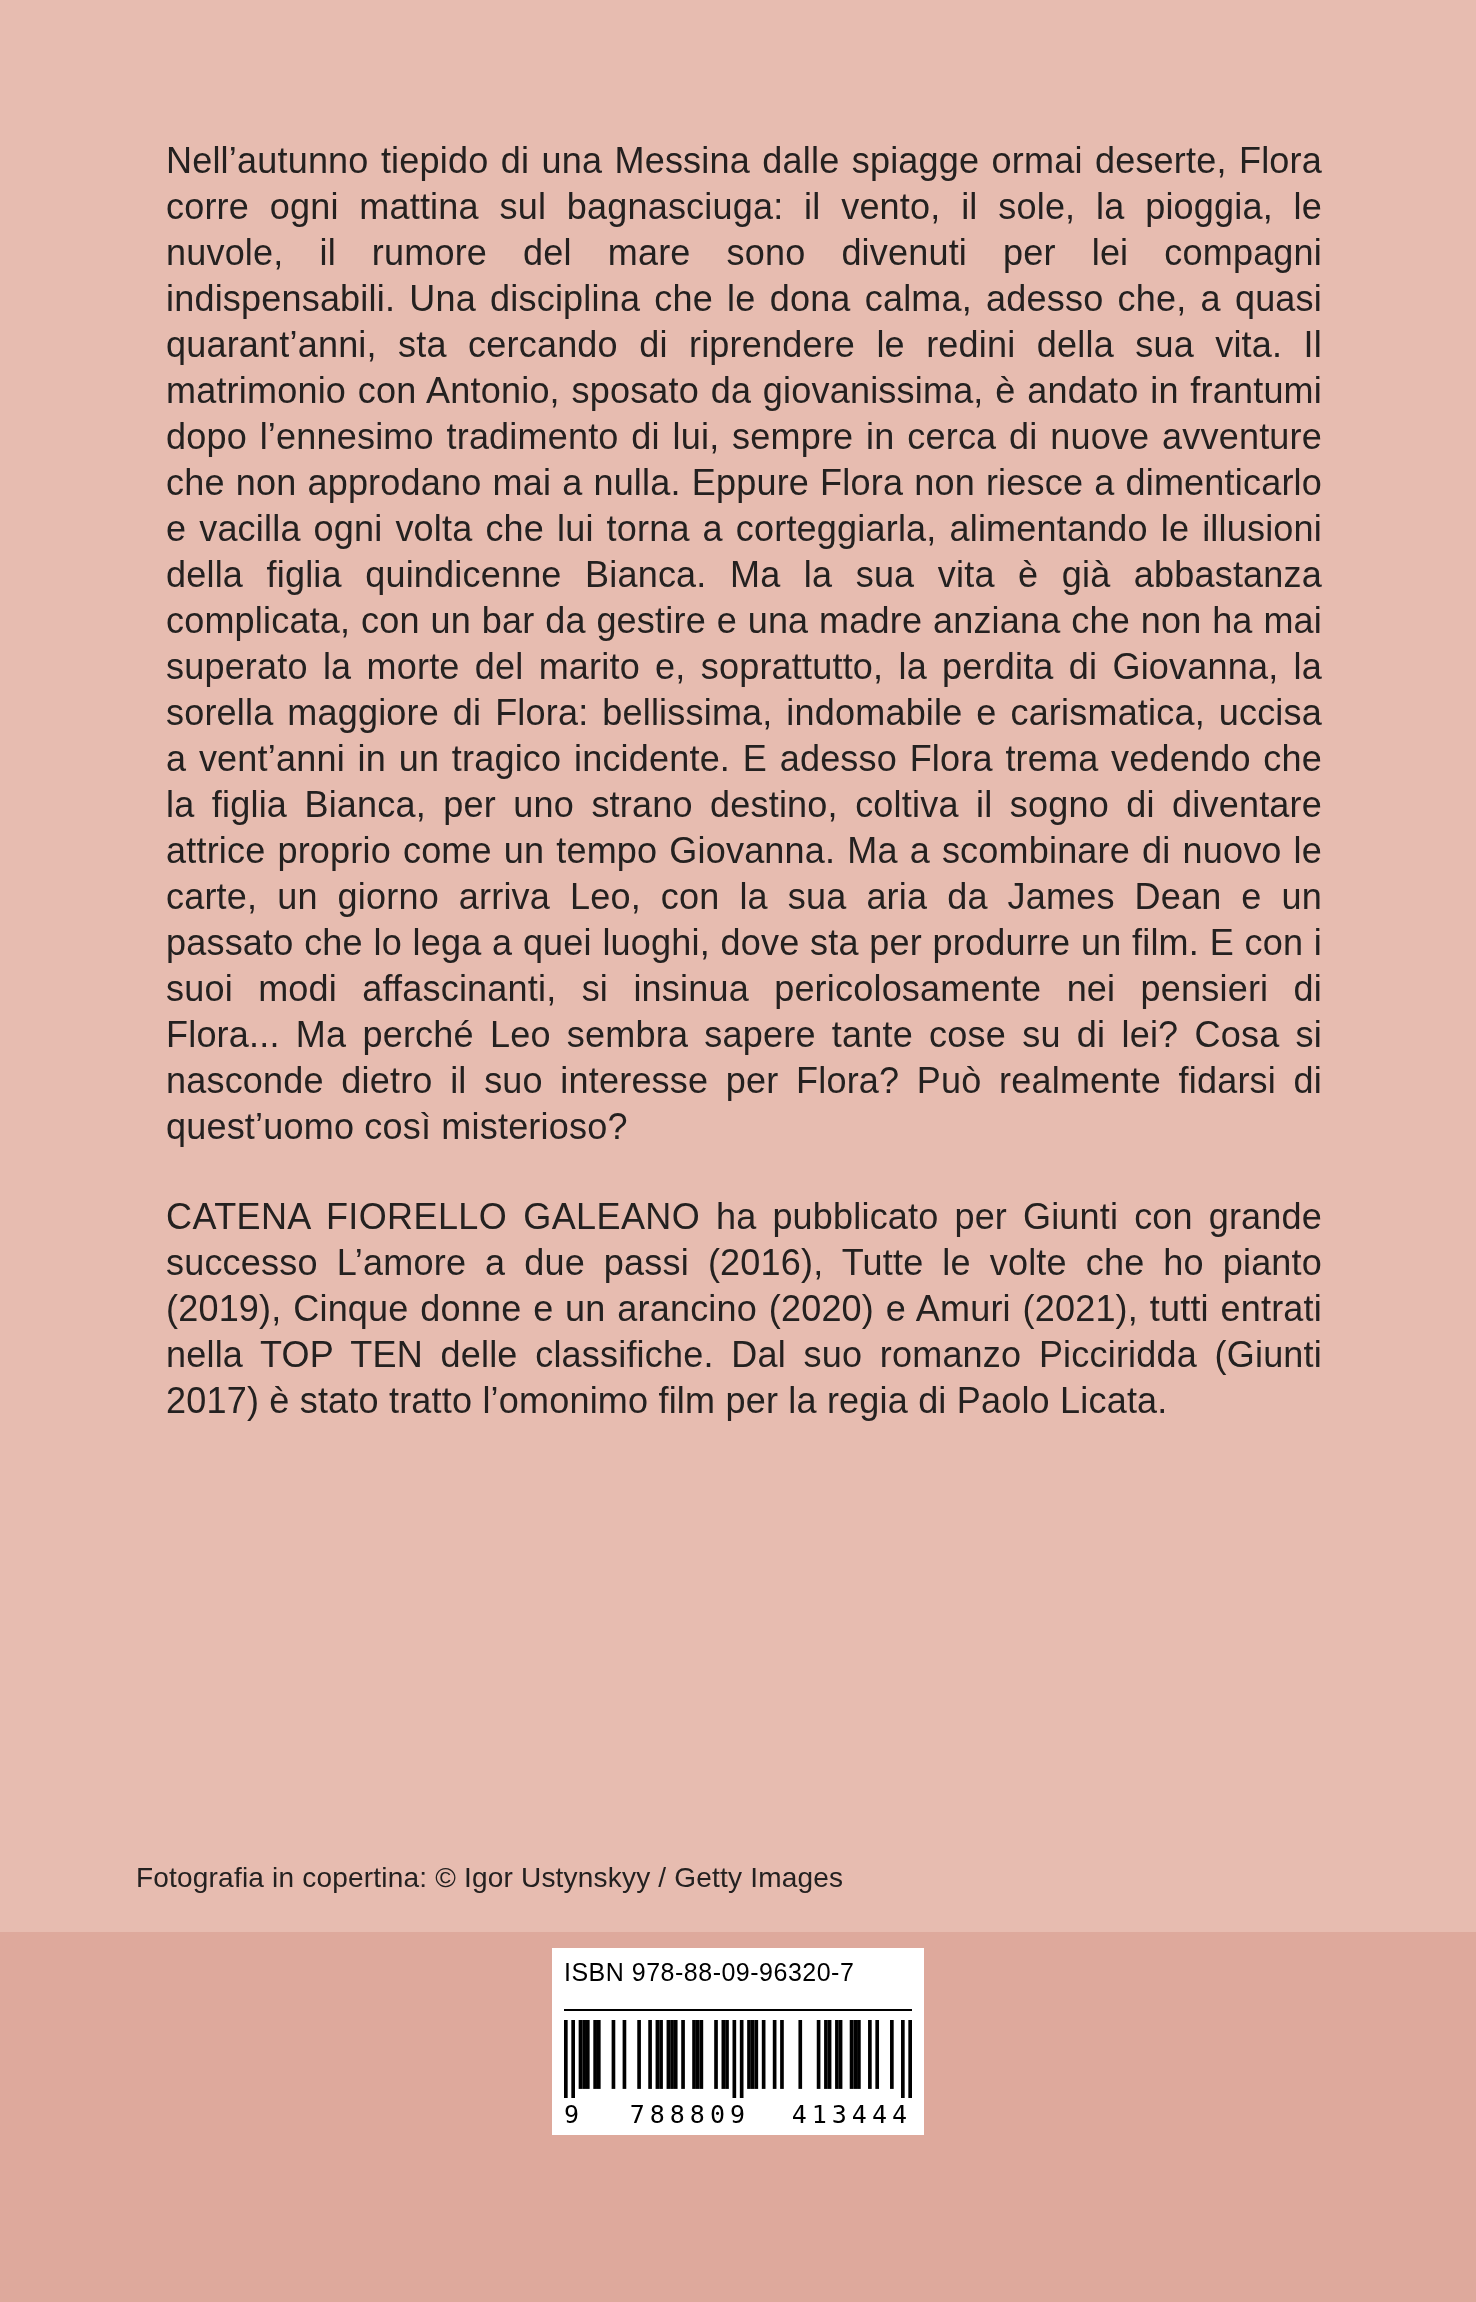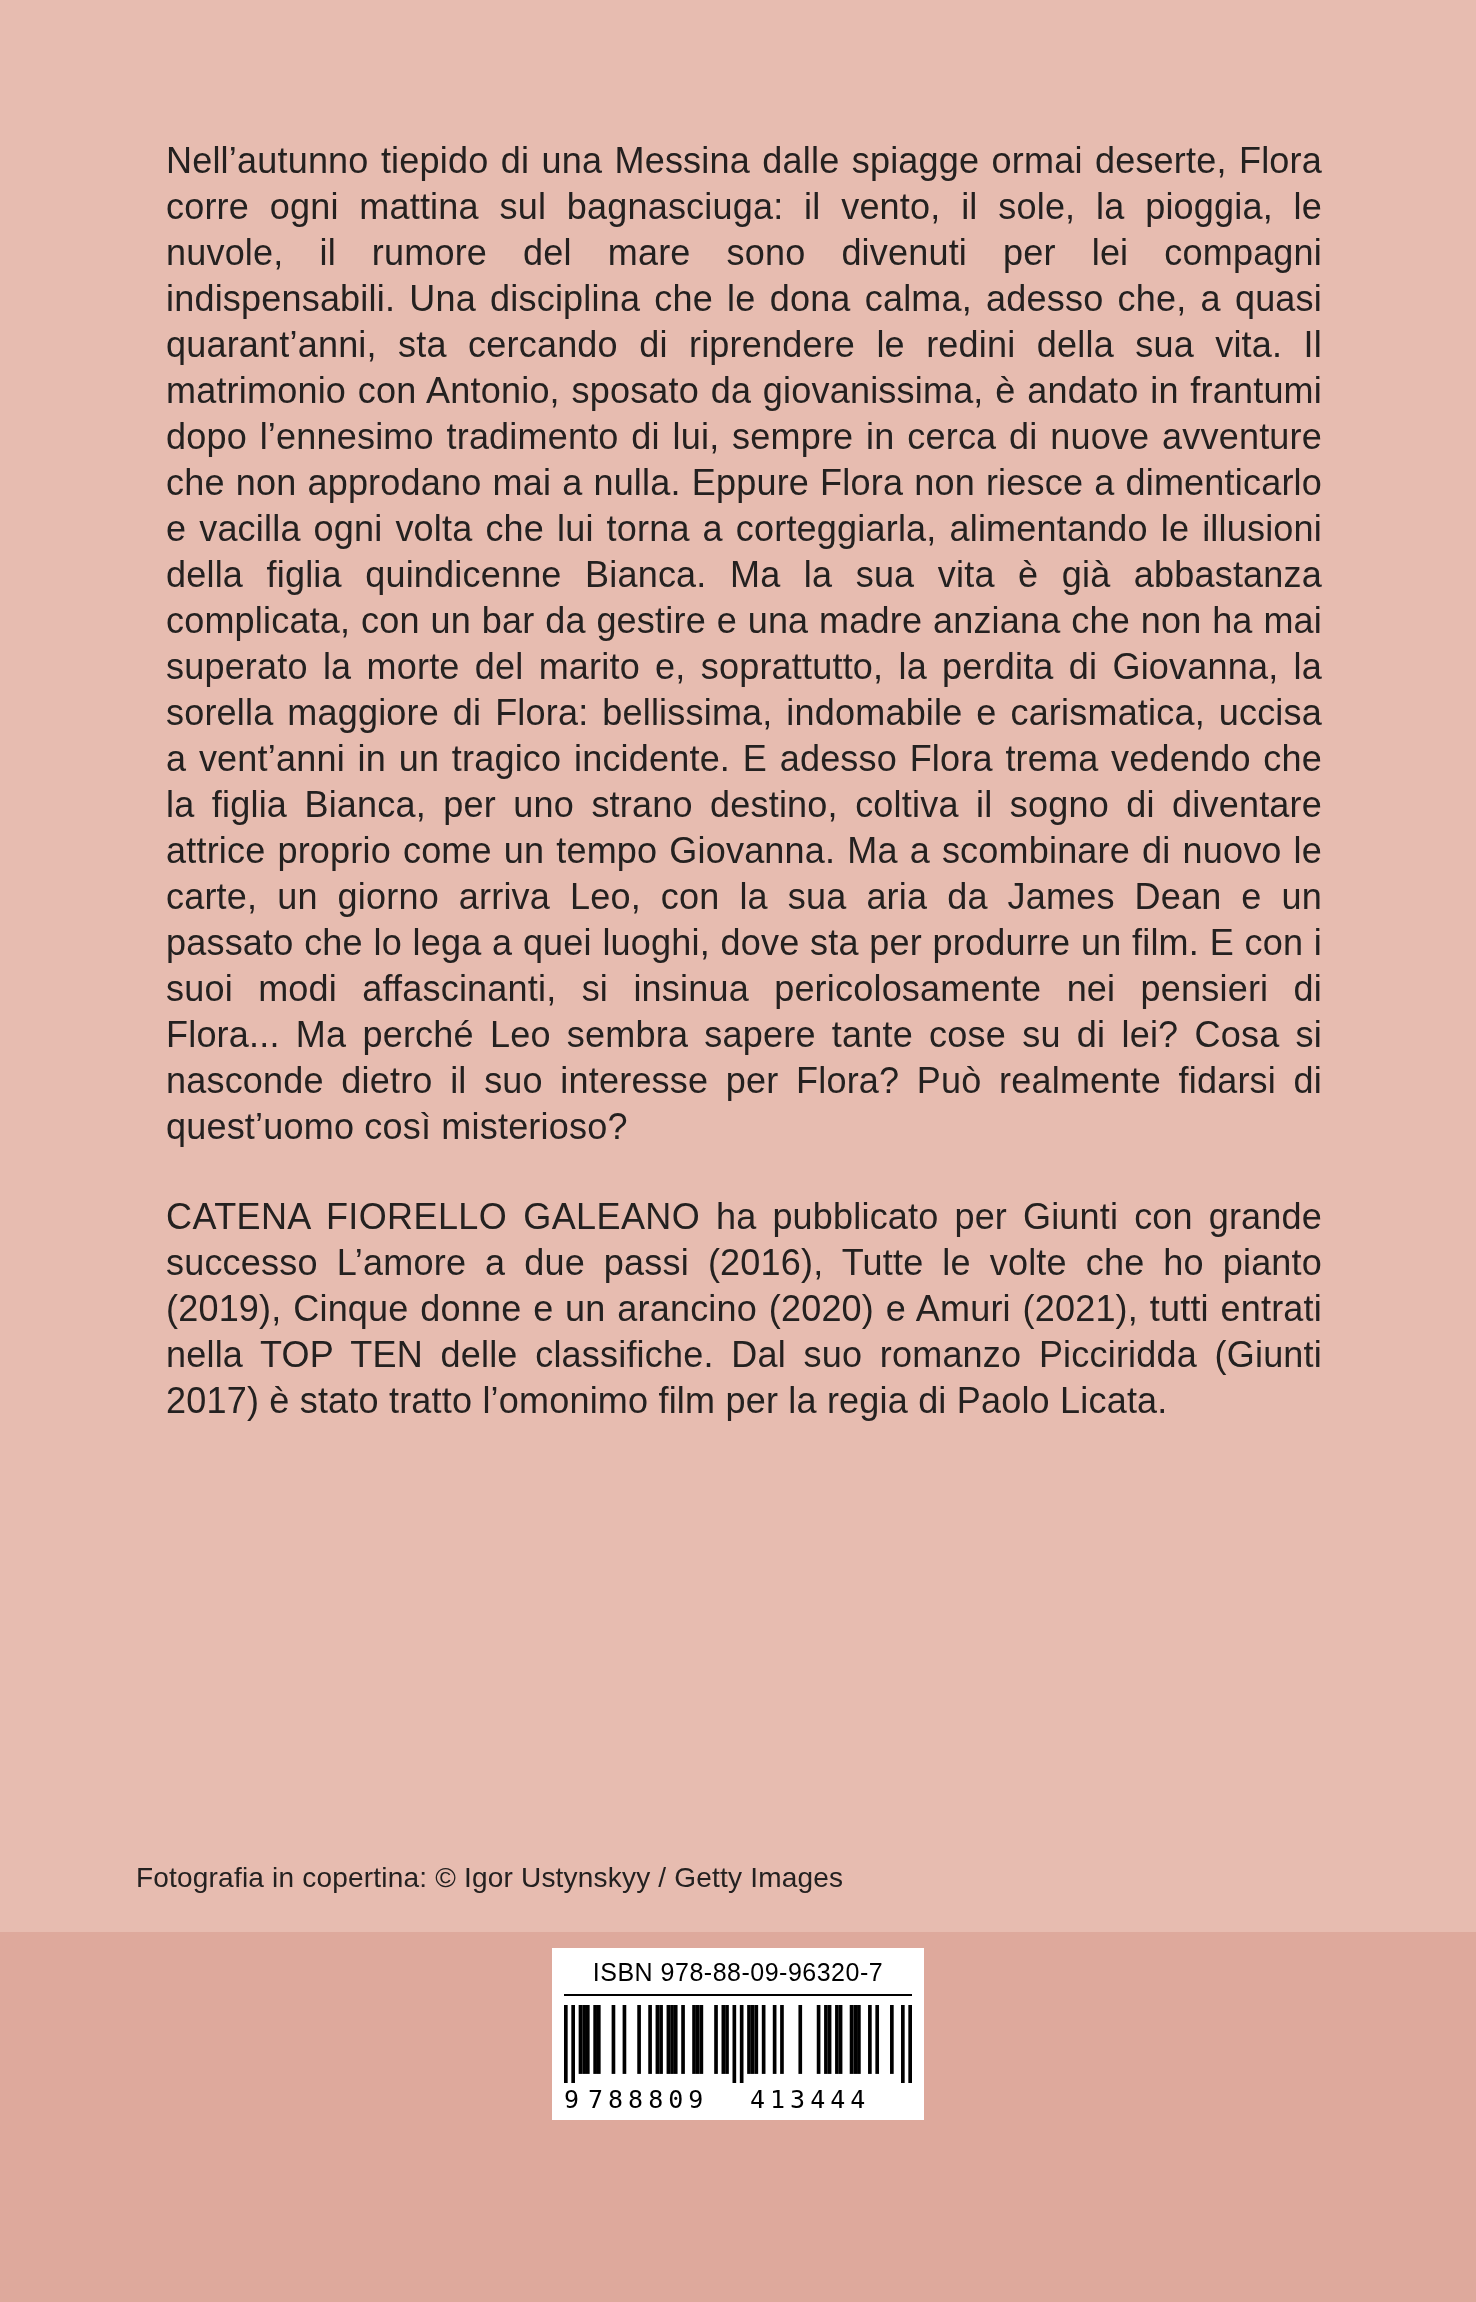--- a/index.html
+++ b/index.html
@@ -15,26 +15,26 @@
   .text-block{position:absolute;left:154px;top:126px;width:1180px}
   .body-text{margin:12px;font-size:36px;line-height:46px;text-align:justify;letter-spacing:.2px}
   .bio{margin-top:44px}
   .caps{letter-spacing:.4px}
   .it{}
 
   .credit{position:absolute;left:136px;top:1862px;font-size:28px;letter-spacing:.2px}
 
   .isbn-block{position:absolute;left:50%;top:1948px;transform:translateX(-50%);width:372px}
   .isbn-box{background:#ffffff;padding:10px 12px 6px;color:#000}
-  .isbn-label{font-size:25px;text-align:center;padding-bottom:7px;border-bottom:2px solid #000;margin-bottom:9px;letter-spacing:.5px;white-space:nowrap}
+  .isbn-label{font-size:25px;padding-bottom:22px;border-bottom:2px solid #000;margin-bottom:9px;letter-spacing:.5px;white-space:nowrap}
   .barcode{display:block;width:100%;height:78px;fill:#000}
   .bc-digits{display:flex;align-items:center;font-size:25px;margin-top:2px;font-family:"DejaVu Sans Mono","Liberation Mono",monospace}
   .bc-digits span:first-child{width:24px}
   .bc-digits span:nth-child(2),
-  .bc-digits span:nth-child(3){flex:1;text-align:left;letter-spacing:5px}
+  .bc-digits span:nth-child(3){flex:1;text-align:right;letter-spacing:5px}
   .isbn-row{display:flex;gap:6px;margin-top:6px;height:50px}
   .code-box{width:45%;background:#000;color:#fff;display:flex;align-items:center;justify-content:center;font-weight:bold;font-size:29px;letter-spacing:1px}
   .price-box{flex:1;background:#fff;color:#000;display:flex;align-items:center;justify-content:center;font-weight:bold;font-size:31px}
 </style>
 </head>
 <body>
 
 <div class="band"></div>
 
 <div class="text-block">

